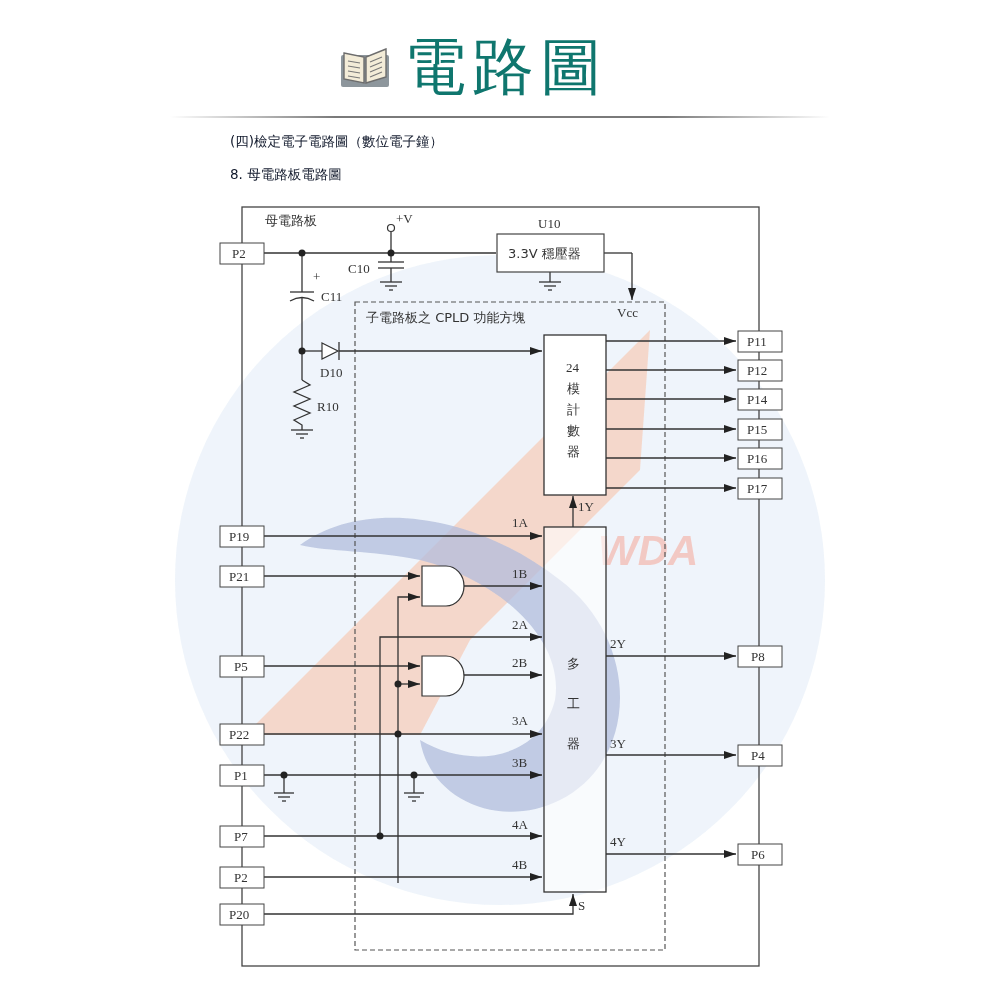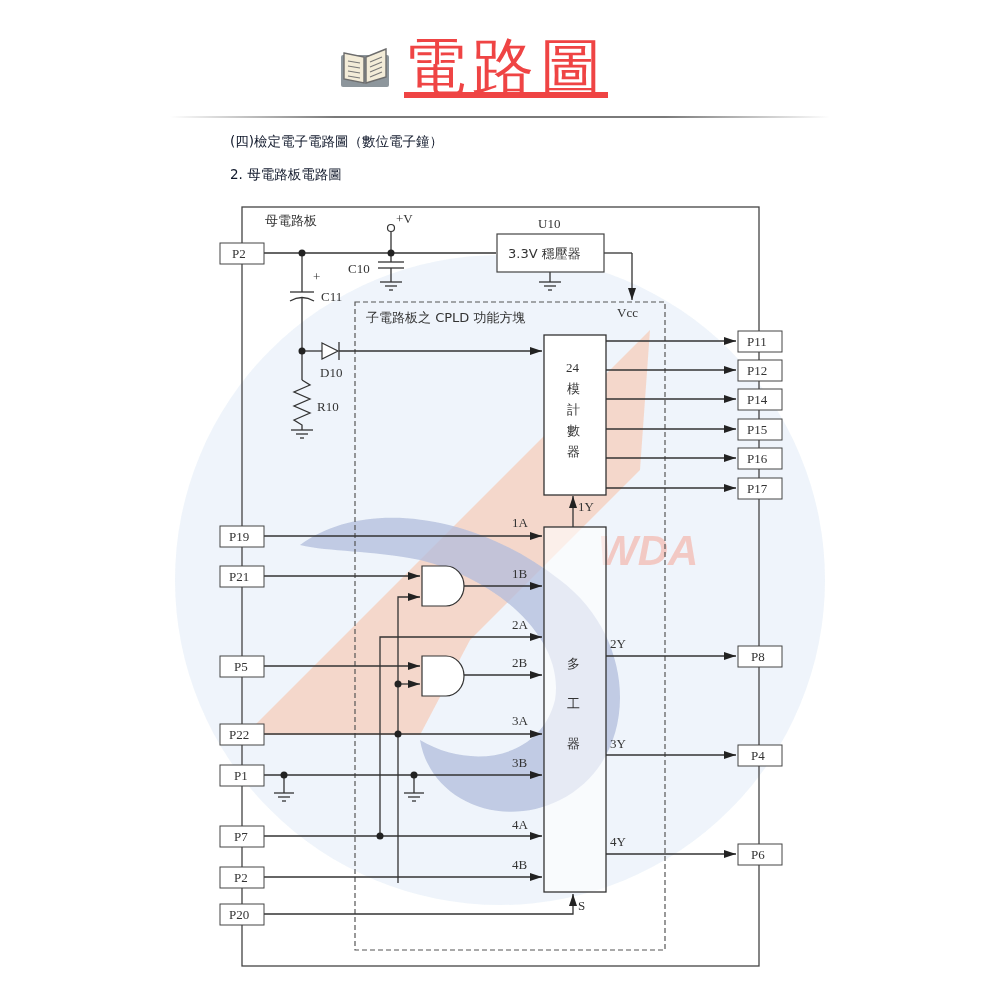--- a/index.html
+++ b/index.html
@@ -1,21 +1,21 @@
 <!DOCTYPE html>
 <html><head>
 <meta charset="utf-8">
 <style>
   html, body { margin: 0; padding: 0; background: #ffffff; }
   body { width: 1000px; height: 1000px; position: relative; overflow: hidden;
          font-family: "Liberation Serif", "DejaVu Serif", serif; color: #333; }
   .header { position: absolute; left: 0; top: 0; width: 1000px; height: 118px; }
   .header-title { position: absolute; left: 338px; top: 22px; height: 90px; display: flex; align-items: center; }
   .book-icon { width: 54px; height: 44px; margin-right: 12px; }
-  .title-text { font-family: "DejaVu Sans", sans-serif; font-size: 62px; color: #ef4444; letter-spacing: 6px; line-height: 1; text-decoration: underline; }
+  .title-text { font-family: "DejaVu Sans", sans-serif; font-size: 62px; color: #0f766e; letter-spacing: 6px; line-height: 1; }
   .divider { position: absolute; left: 170px; top: 116px; width: 660px; height: 2px;
              background: linear-gradient(to right, rgba(120,120,120,0), #7a7a7a 25%, #7a7a7a 75%, rgba(120,120,120,0)); }
   .subtitle { position: absolute; left: 230px; font-family: "DejaVu Sans", sans-serif; font-size: 13.5px; color: #0f172a; }
   #sub1 { top: 133px; }
   #sub2 { top: 166px; }
   svg.diagram { position: absolute; left: 0; top: 0; }
   .lbl { font-family: "Liberation Serif", serif; font-size: 13px; fill: #333; }
   .cjk { font-family: "DejaVu Sans", sans-serif; font-size: 13px; fill: #333; }
   .pin text { font-family: "Liberation Serif", serif; font-size: 13px; fill: #333; }
 </style>
@@ -38,21 +38,21 @@
         <line x1="32" y1="27" x2="44" y2="22"></line>
           <line x1="32" y1="32" x2="44" y2="27"></line>
       </g>
     </svg>
     <span class="title-text">電路圖</span>
   </div>
   <div class="divider"></div>
 </div>
 
 <div class="subtitle" id="sub1">(四)檢定電子電路圖（數位電子鐘）</div>
-<div class="subtitle" id="sub2">2.  母電路板電路圖</div>
+<div class="subtitle" id="sub2">8.  母電路板電路圖</div>
 
 <svg class="diagram" width="1000" height="1000" viewBox="0 0 1000 1000">
   <defs>
     <marker id="arr" markerWidth="12" markerHeight="8" refX="12" refY="4" orient="auto" markerUnits="userSpaceOnUse">
       <path d="M0,0 L12,4 L0,8 Z" fill="#222"></path>
     </marker>
   </defs>
 
   <g opacity="0.9">
     <circle cx="500" cy="580" r="325" fill="#dfe9f6" opacity="0.55"></circle>

